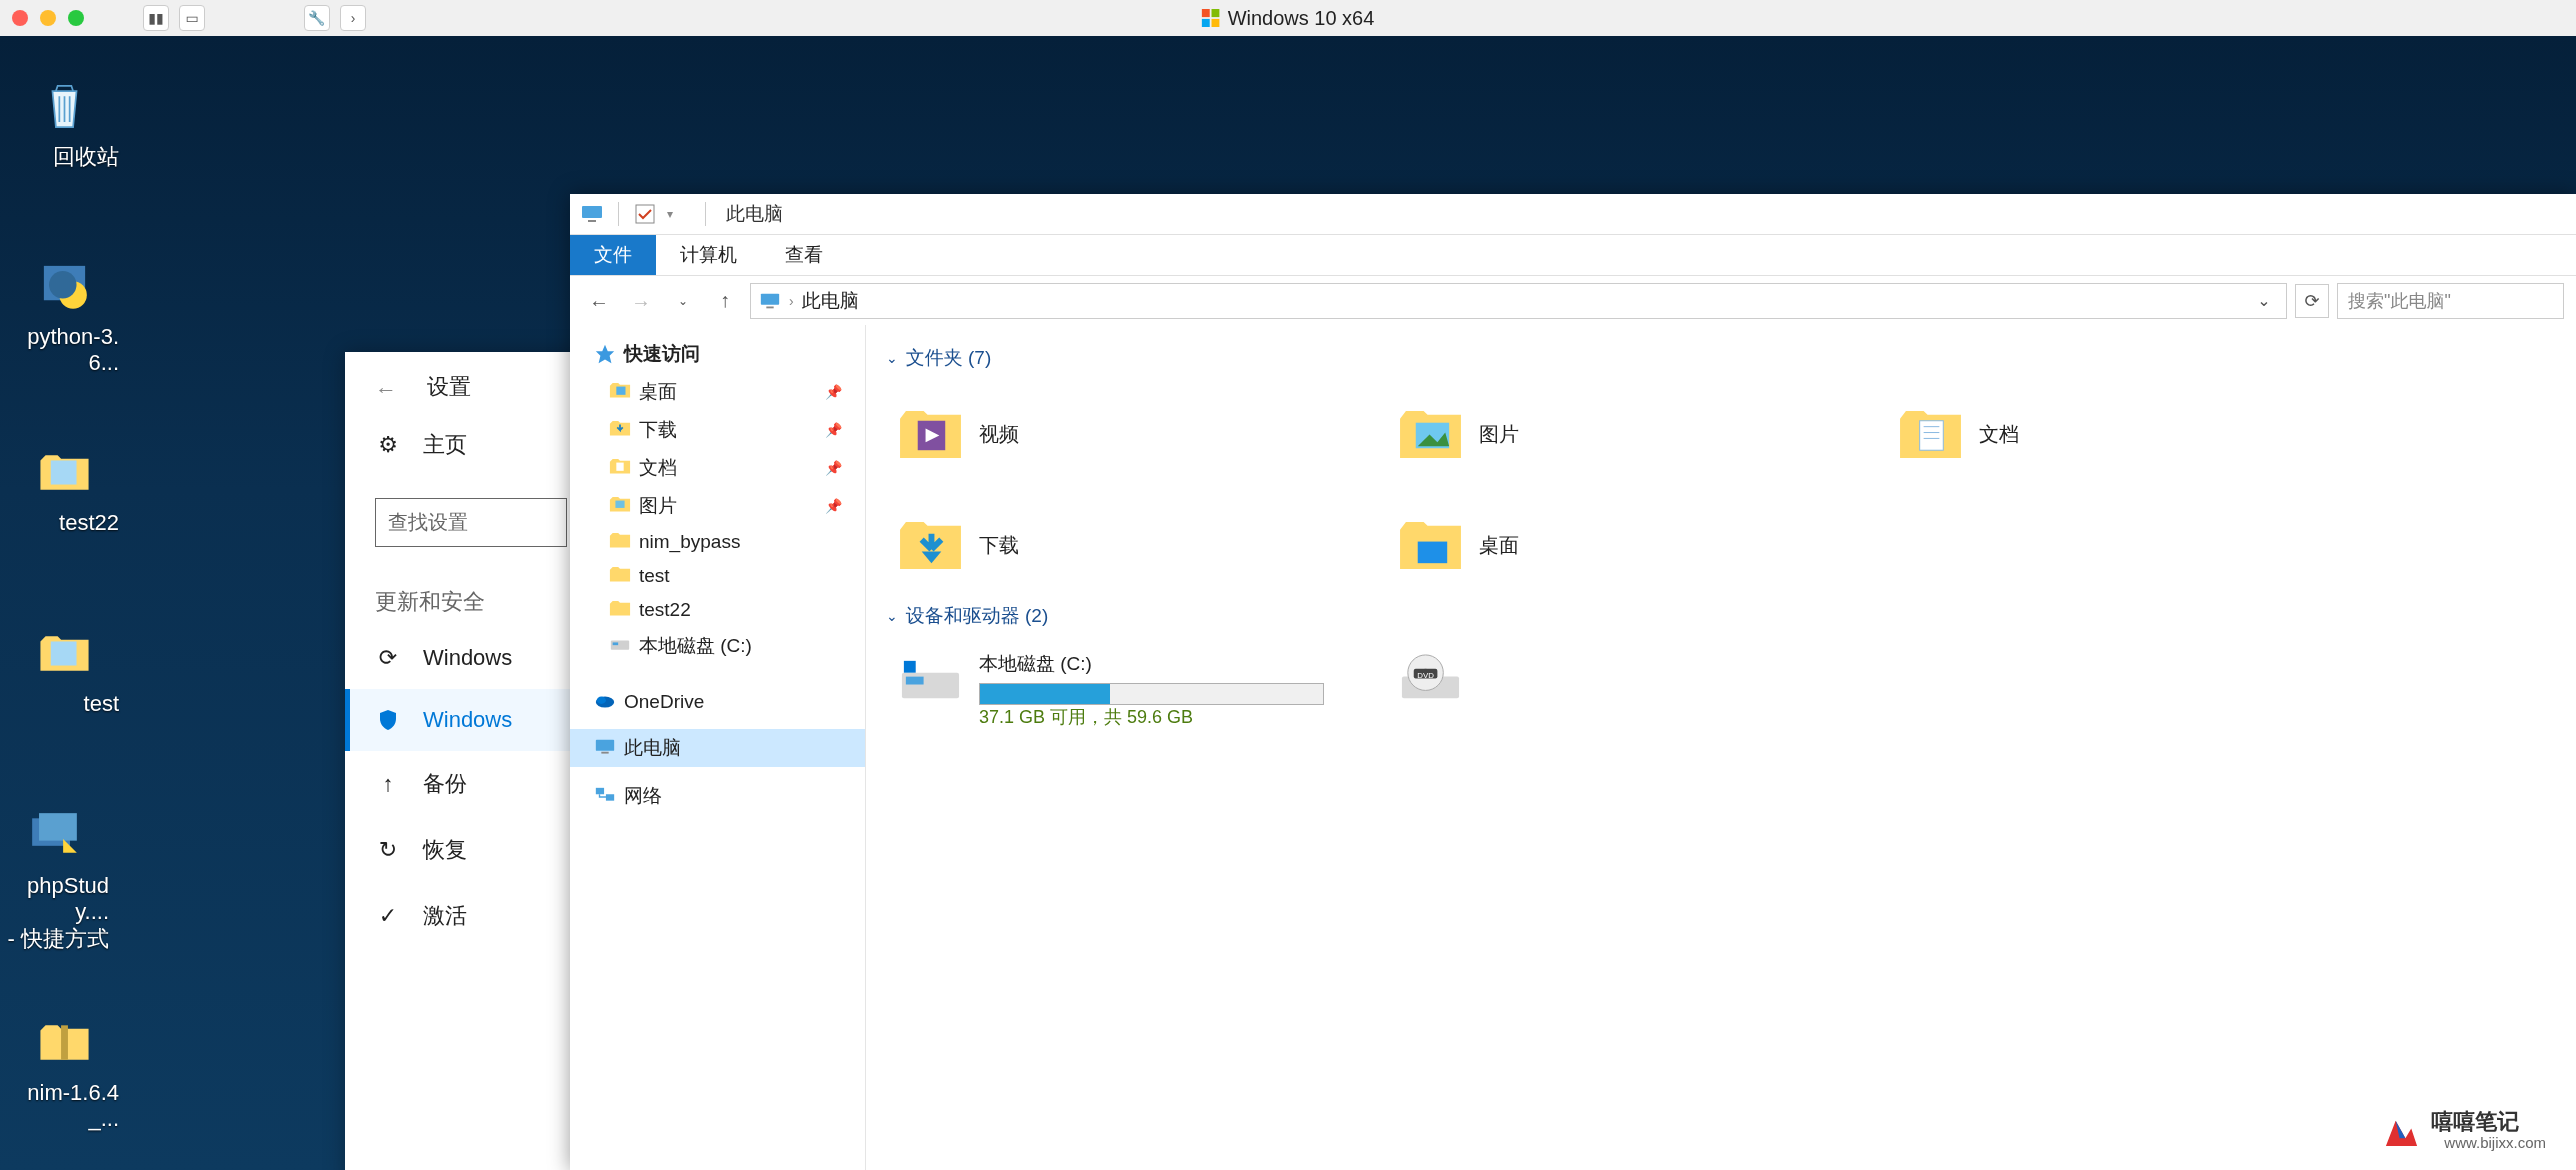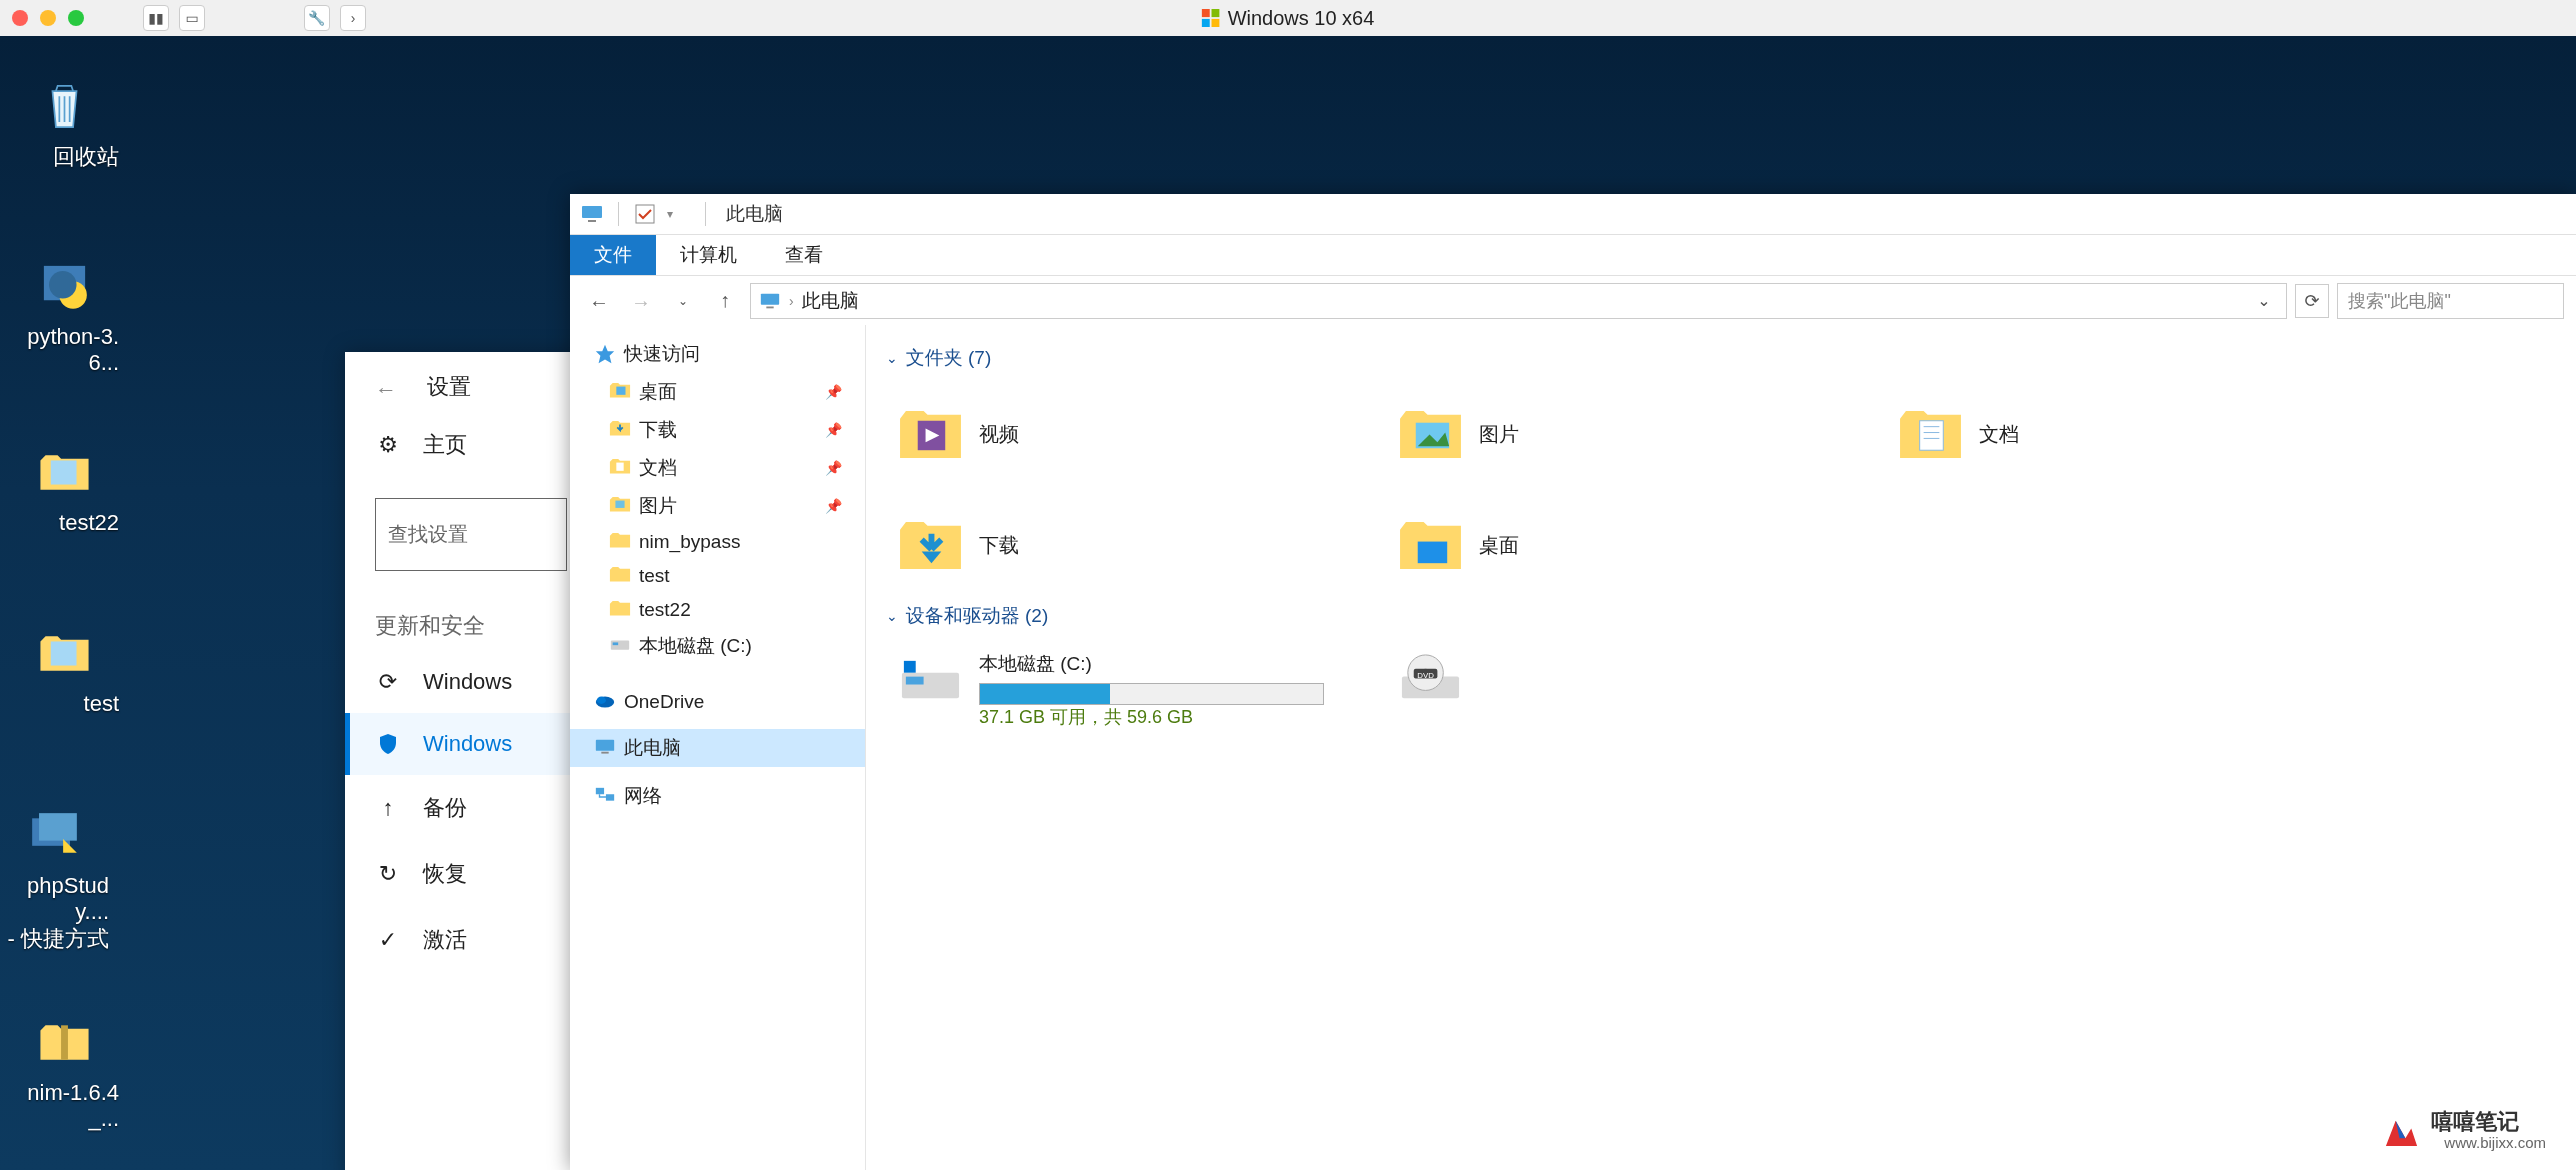--- a/index.html
+++ b/index.html
@@ -22,21 +22,21 @@
 .desktop-icon .icon-img { width: 63px; height: 63px; margin: 0 auto 6px; display: flex; align-items: center; justify-content: center; }
 .desktop-icon .label { text-shadow: 0 1px 2px rgba(0,0,0,.8); word-break: break-all; line-height: 1.2; }
 
 
 .settings-window { position: absolute; top: 316px; left: 345px; width: 252px; height: 829px; background: #fff; box-shadow: 0 0 20px rgba(0,0,0,.3); overflow: hidden; }
 .settings-header { padding: 20px 0 10px 30px; display: flex; align-items: center; gap: 30px; }
 .settings-back { font-size: 22px; color: #888; cursor: pointer; }
 .settings-title { font-size: 22px; color: #222; }
 .settings-item { display: flex; align-items: center; gap: 22px; padding: 18px 30px; font-size: 22px; color: #222; cursor: pointer; }
 .settings-item.active { color: #0078d7; border-left: 5px solid #0078d7; background: #f0f8ff; padding-left: 25px; }
-.settings-search { margin: 20px 30px; border: 1px solid #666; padding: 22px 12px; font-size: 20px; color: #666; }
+.settings-search { margin: 20px 30px; border: 1px solid #666; padding: 10px 12px; font-size: 20px; color: #666; }
 .settings-section-label { padding: 20px 30px 10px; font-size: 22px; color: #666; }
 .settings-icon { width: 26px; height: 26px; display: flex; align-items: center; justify-content: center; font-size: 22px; color: inherit; }
 
 
 .explorer { position: absolute; top: 158px; left: 570px; right: 0; bottom: 0; background: #fff; display: flex; flex-direction: column; box-shadow: 0 0 20px rgba(0,0,0,.4); }
 .explorer-titlebar { height: 41px; display: flex; align-items: center; padding: 0 10px; gap: 10px; border-bottom: 1px solid #e0e0e0; background: #fff; }
 .explorer-titlebar .tb-icon { width: 24px; height: 24px; }
 .explorer-titlebar .title-sep { width: 1px; height: 24px; background: #ccc; margin: 0 4px; }
 .explorer-titlebar .title-text { font-size: 19px; color: #333; padding-left: 6px; }
 
@@ -52,21 +52,21 @@
 .addr-box .crumb { font-size: 19px; color: #222; }
 .addr-box .crumb-sep { color: #888; font-size: 14px; }
 .addr-drop { width: 28px; display: flex; align-items: center; justify-content: center; color: #555; cursor: pointer; }
 .refresh-btn { width: 34px; height: 34px; border: 1px solid #ccc; display: flex; align-items: center; justify-content: center; color: #555; cursor: pointer; font-size: 18px; }
 .search-box { width: 227px; height: 36px; border: 1px solid #ccc; padding: 0 10px; font-size: 18px; color: #888; display: flex; align-items: center; }
 
 .explorer-body { flex: 1; display: flex; overflow: hidden; }
 .nav-pane { width: 296px; border-right: 1px solid #e5e5e5; padding: 10px 0; overflow-y: auto; }
 .nav-item { display: flex; align-items: center; gap: 8px; padding: 6px 14px; font-size: 19px; color: #222; cursor: pointer; position: relative; }
 .nav-item.selected { background: #cce8ff; }
-.nav-item.top { font-weight: normal; }
+.nav-item.top { font-weight: bold; }
 .nav-item .pin { position: absolute; right: 22px; color: #777; font-size: 14px; }
 .nav-item .fldr { width: 22px; height: 22px; }
 .nav-label { white-space: nowrap; }
 .nav-indent1 { padding-left: 39px; }
 .nav-indent0 { padding-left: 24px; }
 .nav-spacer { height: 20px; }
 
 .content-pane { flex: 1; padding: 10px 20px; overflow-y: auto; }
 .group-header { display: flex; align-items: center; gap: 8px; font-size: 19px; color: #1b4f8f; margin: 10px 0 16px; cursor: pointer; }
 .group-header .chev { color: #1b4f8f; font-size: 14px; }

